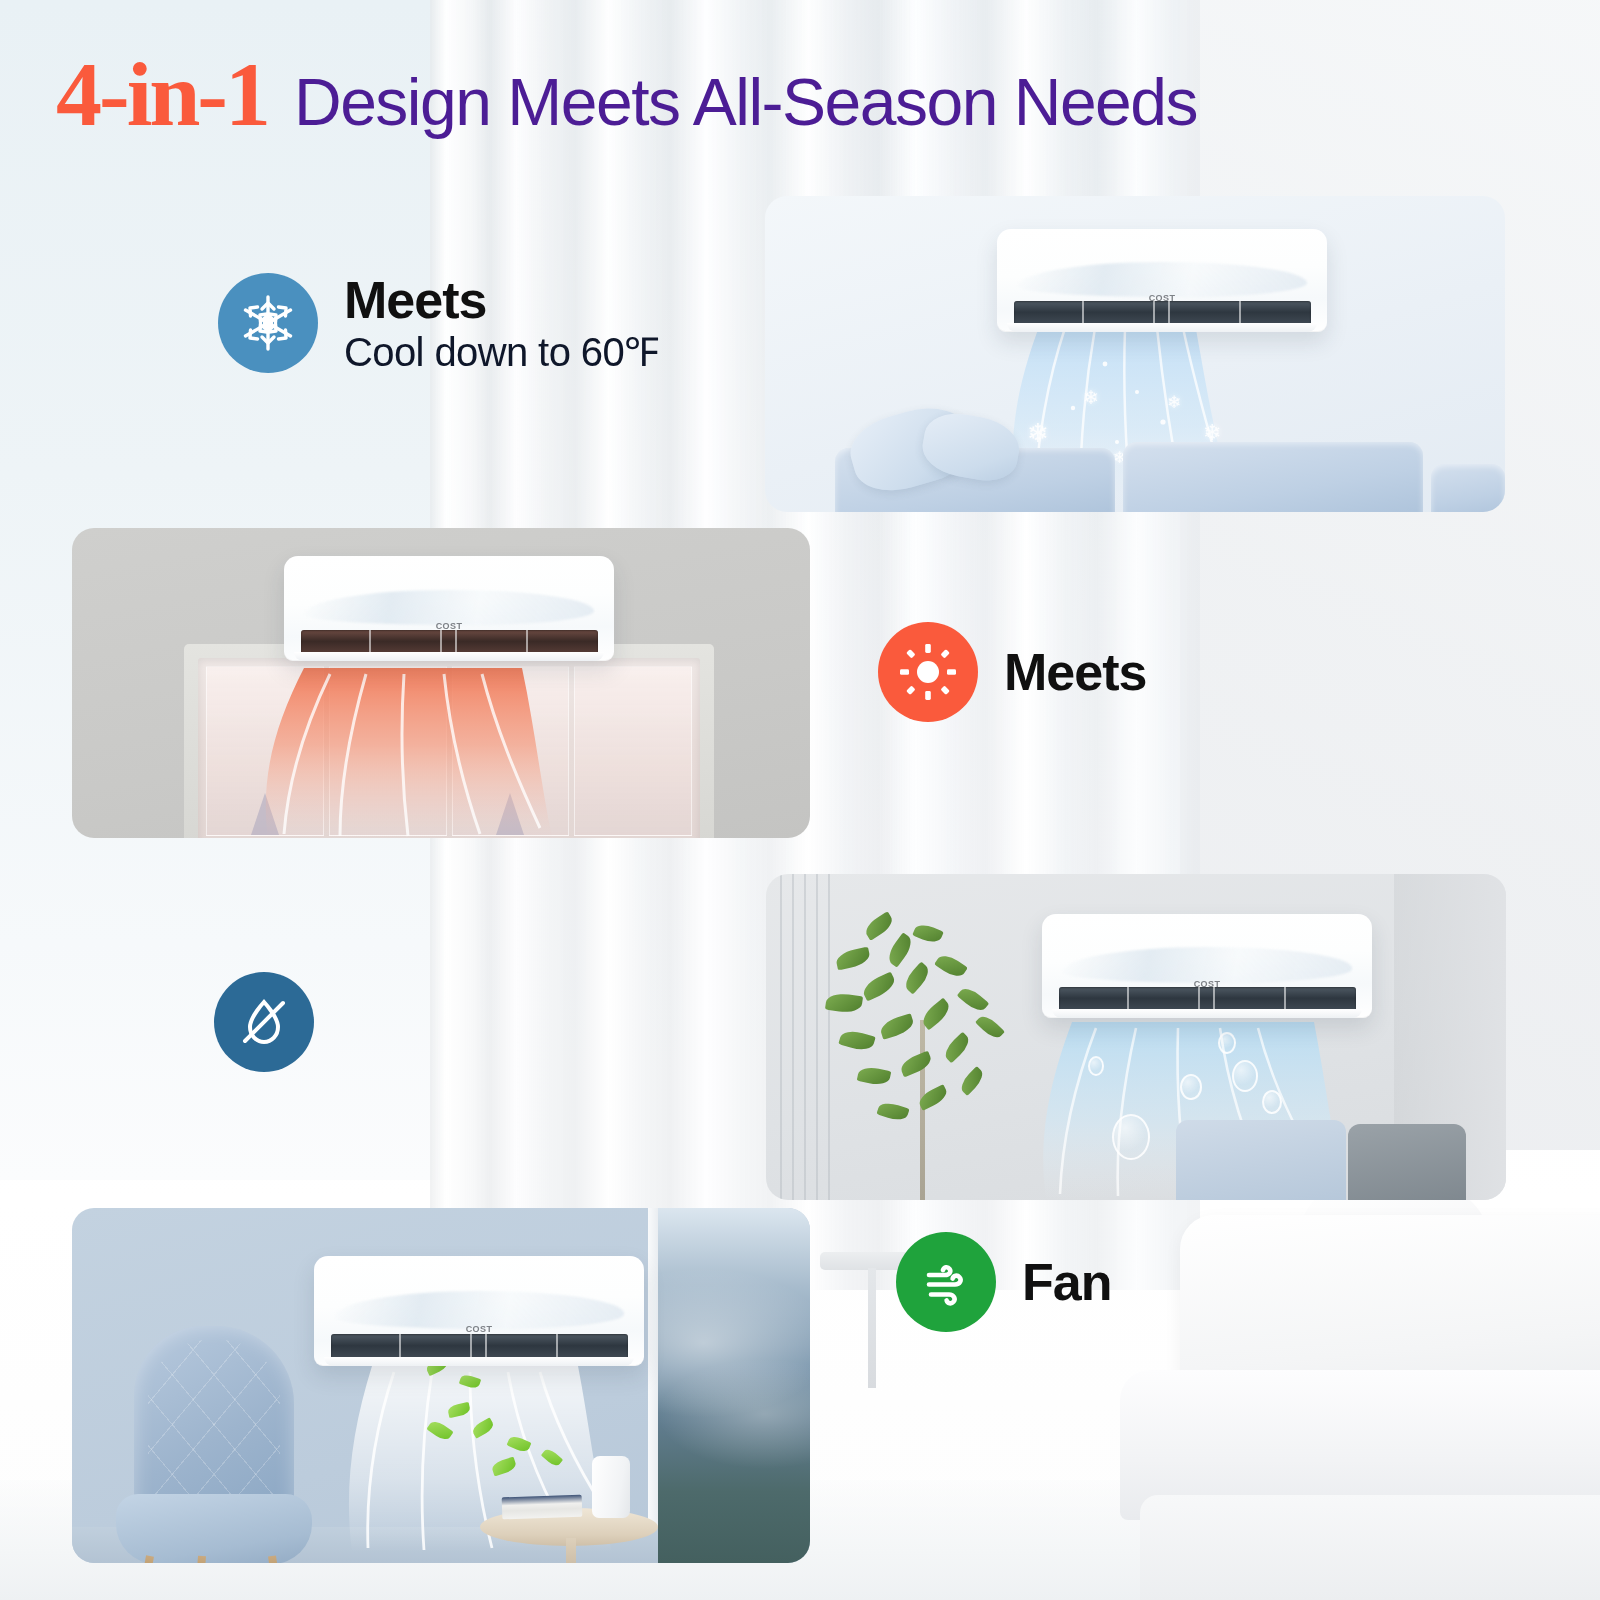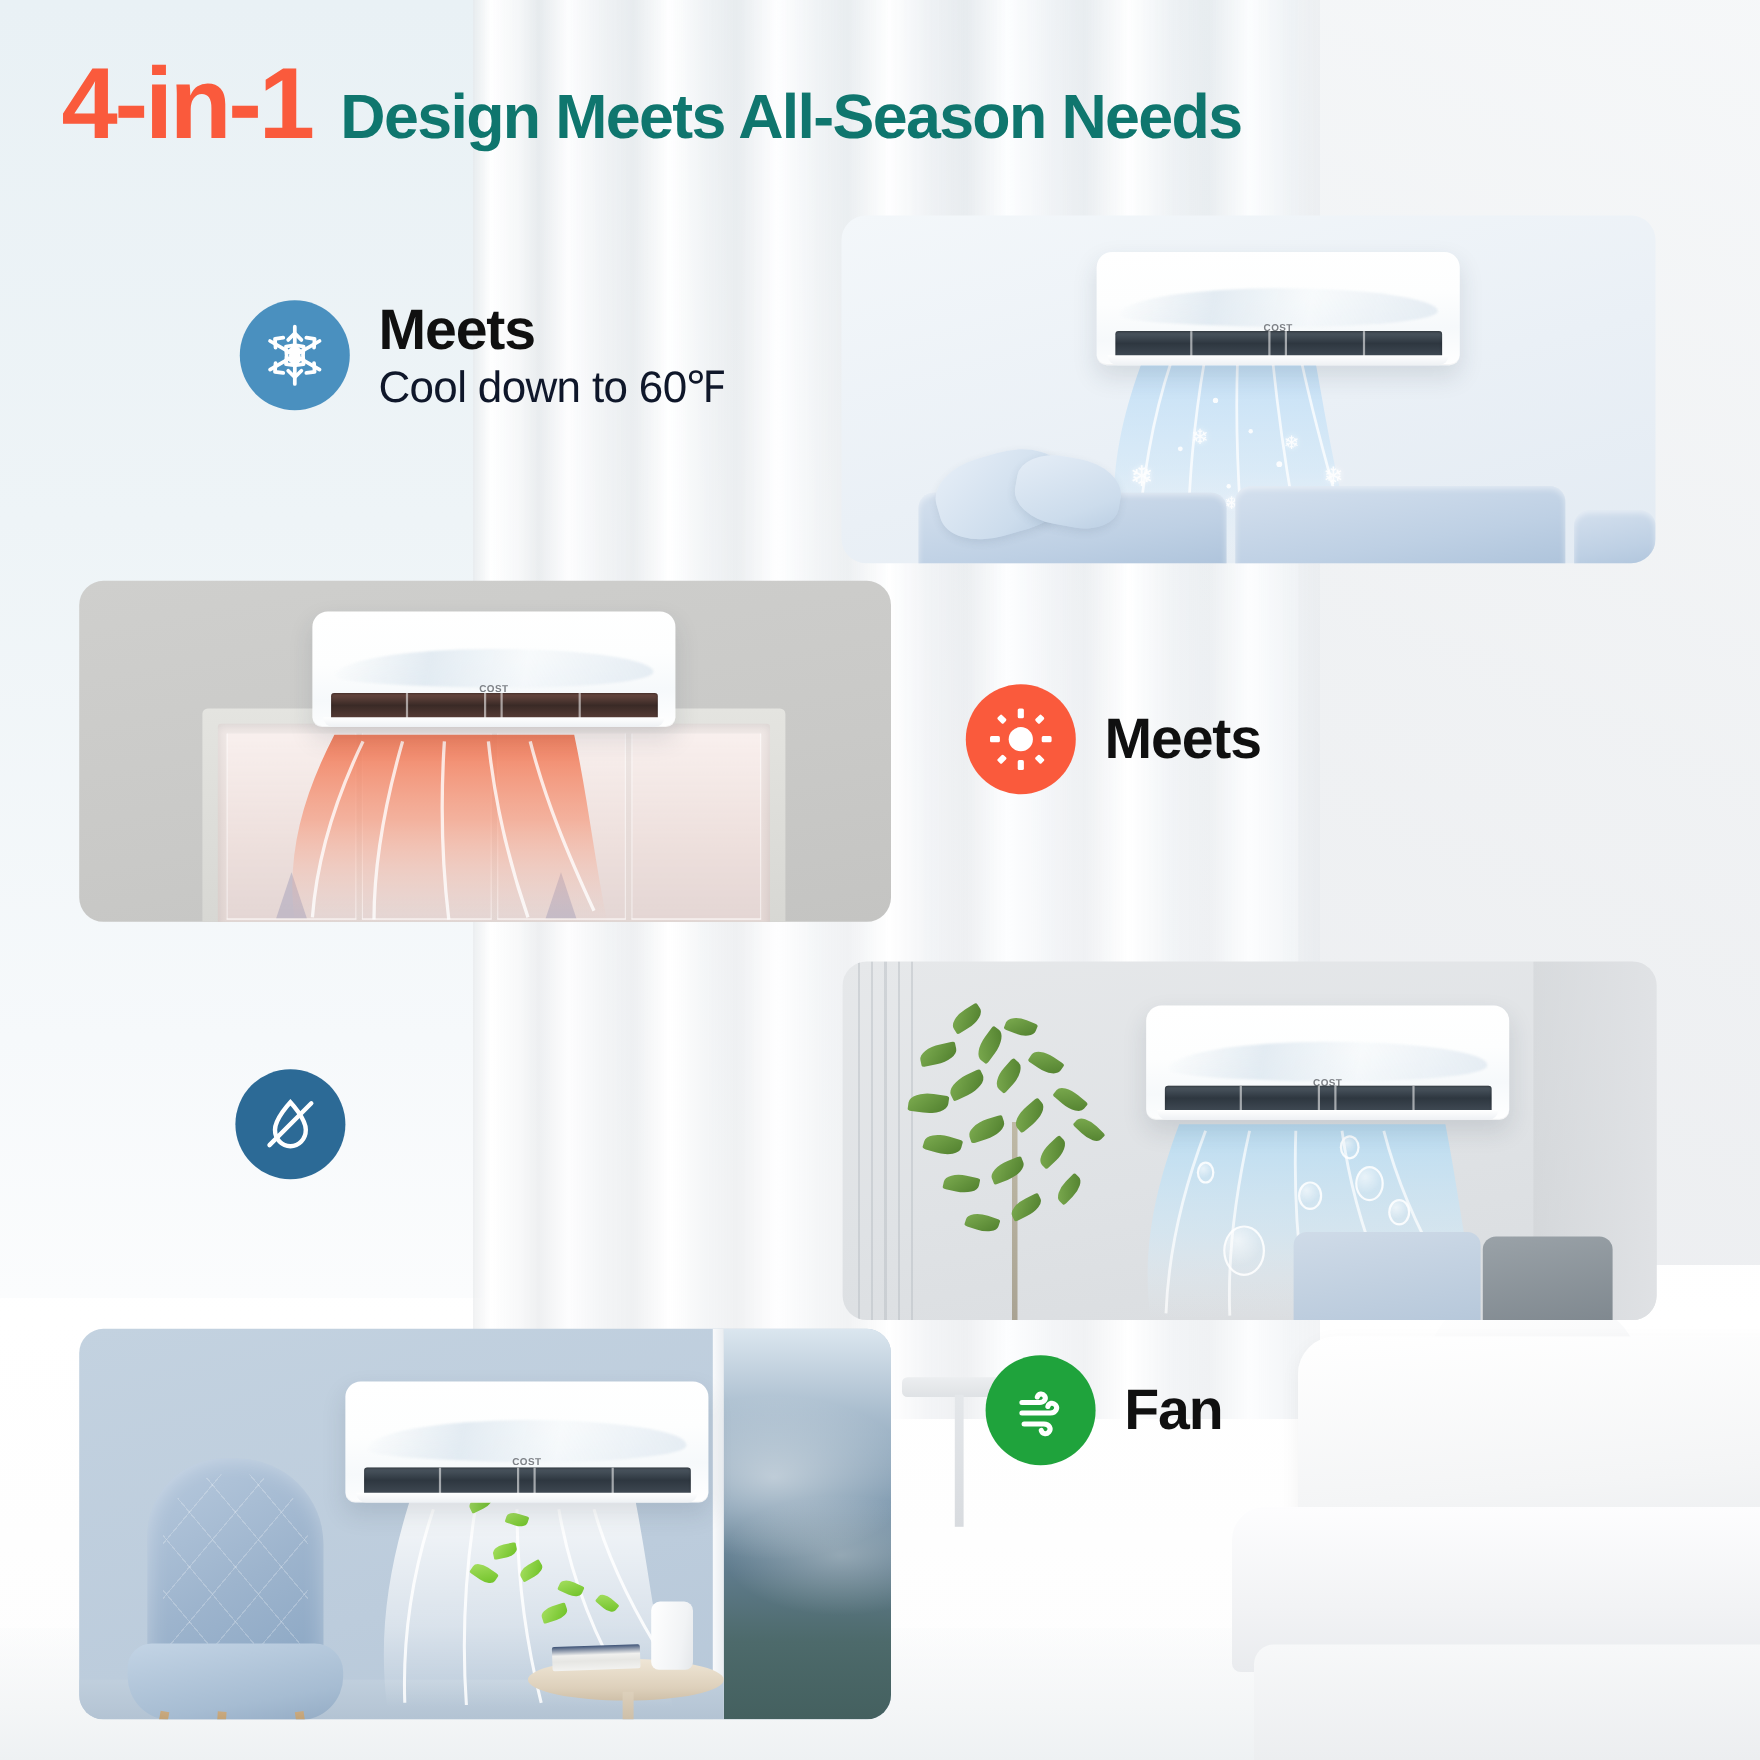--- a/index.html
+++ b/index.html
@@ -81,25 +81,25 @@
   }
 
   
   .headline {
     position: absolute; left: 56px; top: 48px; width: 1500px;
     display: flex; align-items: baseline; gap: 26px;
     white-space: nowrap;
   }
   .headline-accent {
     font-size: 92px; font-weight: bold; letter-spacing: -3px;
-    color: #fa5a3c; line-height: 1;
+    color: #fa5a3c; line-height: 1; font-family: Liberation Serif, serif;
   }
   .headline-rest {
-    font-size: 57px; font-weight: bold; letter-spacing: -1.5px;
-    color: #0f766e; line-height: 1;
+    font-size: 66px; font-weight: normal; letter-spacing: -1.5px;
+    color: #4c1d95; line-height: 1;
   }
 
   
   .feature { position: absolute; display: flex; align-items: center; gap: 26px; }
   .feature-icon {
     width: 100px; height: 100px; border-radius: 50%;
     display: flex; align-items: center; justify-content: center;
     flex: 0 0 auto;
   }
   .feature-text { display: flex; flex-direction: column; gap: 2px; }

